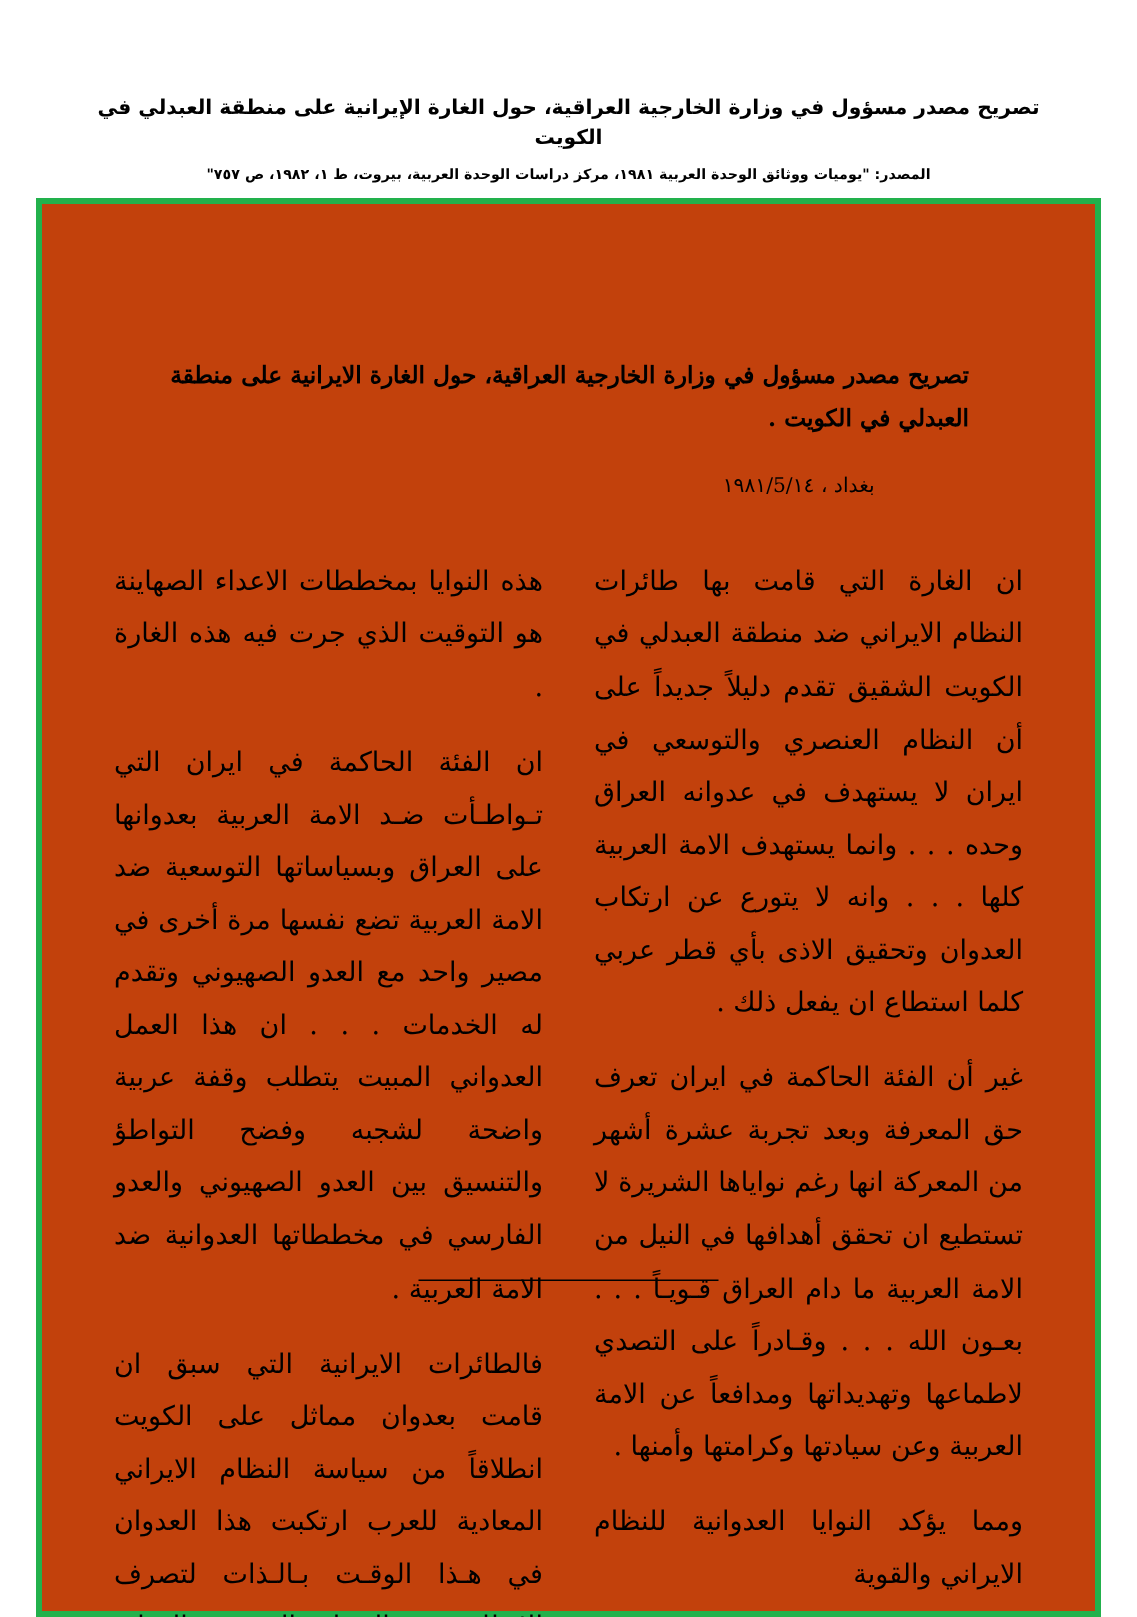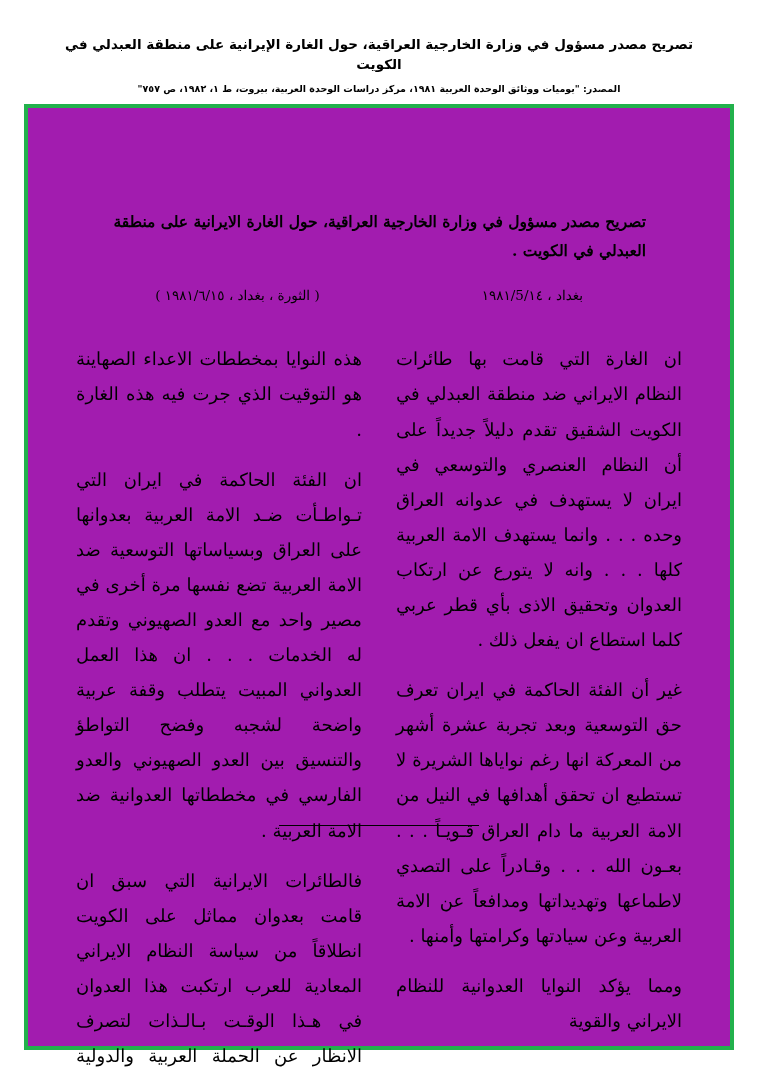--- a/index.html
+++ b/index.html
@@ -20,20 +20,21 @@
     width: 758px;
     height: 1078px;
     position: relative;
     box-sizing: border-box;
   }
 
   
   .doc-header {
     padding: 34px 52px 0 52px;
     text-align: center;
+    margin-top: 28px;
   }
   .doc-title {
     font-family: "DejaVu Sans", sans-serif;
     font-weight: bold;
     font-size: 13.5px;
     line-height: 1.5;
     direction: rtl;
     letter-spacing: 0px;
   }
   .doc-source {
@@ -47,21 +48,21 @@
 
   
   .frame {
     position: absolute;
     left: 24px;
     top: 104px;
     width: 710px;
     height: 946px;
     border: 4px solid #22b14c;
     box-sizing: border-box;
-    background: #a21caf;
+    background: #c2410c;
   }
 
   .frame-inner {
     position: absolute;
     left: 0; top: 0; right: 0; bottom: 0;
     padding: 100px 48px 0 48px;
     box-sizing: border-box;
   }
 
   
@@ -143,27 +144,26 @@
     <div class="doc-source">المصدر:  "يوميات ووثائق الوحدة العربية ١٩٨١، مركز دراسات الوحدة العربية، بيروت، ط ١، ١٩٨٢، ص ٧٥٧"</div>
   </div>
 
   <div class="frame">
     <div class="frame-inner">
 
       <div class="article-title">تصريح مصدر مسؤول في وزارة الخارجية العراقية، حول الغارة الايرانية على منطقة العبدلي في الكويت .</div>
 
       <div class="dateline-row">
         <div class="dateline-right">بغداد ، ١٩٨١/5/١٤</div>
-        <div class="dateline-left">( الثورة ، بغداد ، ١٩٨١/٦/١٥ )</div>
       </div>
 
       <div class="columns">
         <div class="col">
           <p>ان الغارة التي قامت بها طائرات النظام الايراني ضد منطقة العبدلي في الكويت الشقيق تقدم دليلاً جديداً على أن النظام العنصري والتوسعي في ايران لا يستهدف في عدوانه العراق وحده . . . وانما يستهدف الامة العربية كلها . . . وانه لا يتورع عن ارتكاب العدوان وتحقيق الاذى بأي قطر عربي كلما استطاع ان يفعل ذلك .</p>
-          <p>غير أن الفئة الحاكمة في ايران تعرف حق التوسعية وبعد تجربة عشرة أشهر من المعركة انها رغم نواياها الشريرة لا تستطيع ان تحقق أهدافها في النيل من الامة العربية ما دام العراق قـويـاً . . . بعـون الله . . . وقـادراً على التصدي لاطماعها وتهديداتها ومدافعاً عن الامة العربية وعن سيادتها وكرامتها وأمنها .</p>
+          <p>غير أن الفئة الحاكمة في ايران تعرف حق المعرفة وبعد تجربة عشرة أشهر من المعركة انها رغم نواياها الشريرة لا تستطيع ان تحقق أهدافها في النيل من الامة العربية ما دام العراق قـويـاً . . . بعـون الله . . . وقـادراً على التصدي لاطماعها وتهديداتها ومدافعاً عن الامة العربية وعن سيادتها وكرامتها وأمنها .</p>
           <p>ومما يؤكد النوايا العدوانية للنظام الايراني والقوية</p>
         </div>
         <div class="col">
           <p>هذه النوايا بمخططات الاعداء الصهاينة هو التوقيت الذي جرت فيه هذه الغارة .</p>
           <p>ان الفئة الحاكمة في ايران التي تـواطـأت ضـد الامة العربية بعدوانها على العراق وبسياساتها التوسعية ضد الامة العربية تضع نفسها مرة أخرى في مصير واحد مع العدو الصهيوني وتقدم له الخدمات . . . ان هذا العمل العدواني المبيت يتطلب وقفة عربية واضحة لشجبه وفضح التواطؤ والتنسيق بين العدو الصهيوني والعدو الفارسي في مخططاتها العدوانية ضد الامة العربية .</p>
           <p>فالطائرات الايرانية التي سبق ان قامت بعدوان مماثل على الكويت انطلاقاً من سياسة النظام الايراني المعادية للعرب ارتكبت هذا العدوان في هـذا الوقـت بـالـذات لتصرف الانظار عن الحملة العربية والدولية الشاملة والقوية ضد العدوان الصهيوني على بغداد ومفاعل تموز النووي . . . ذلك العدوان الذي استفاد من عدوان النظام الايراني على العراق وحربه المستمرة ضده طيلة عشرة أشهر .</p>
         </div>
       </div>
 
     </div>

